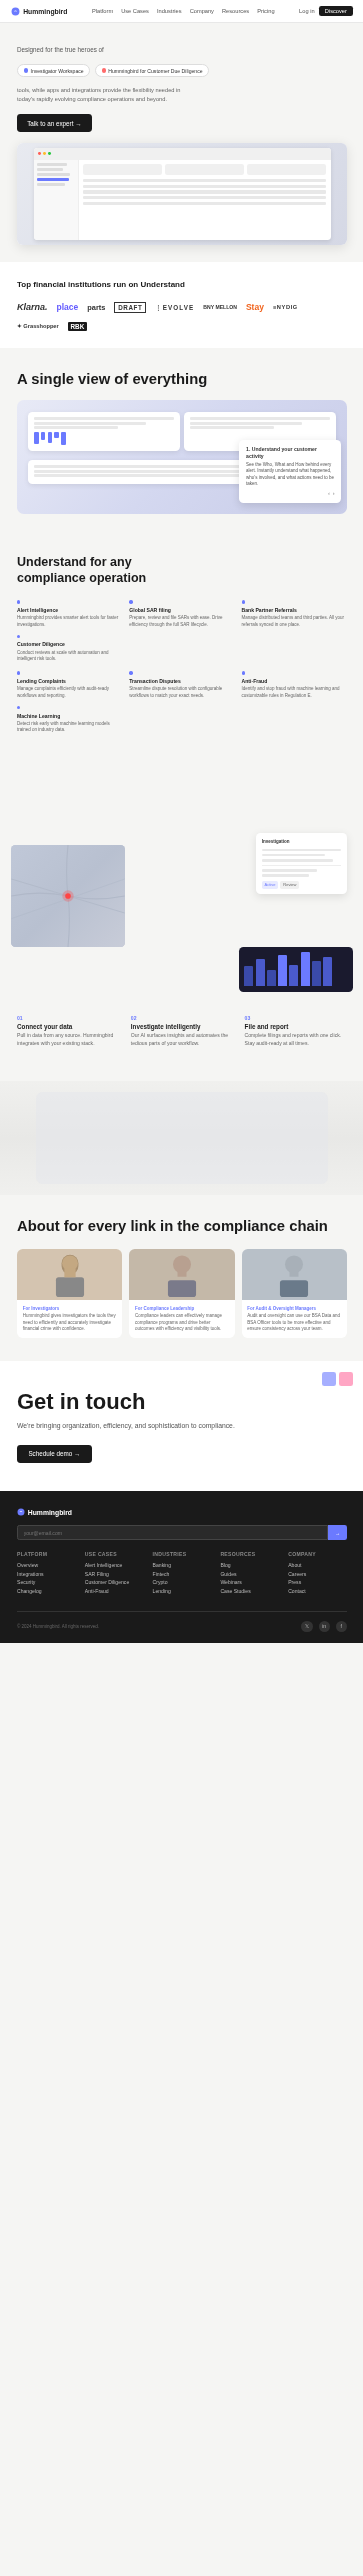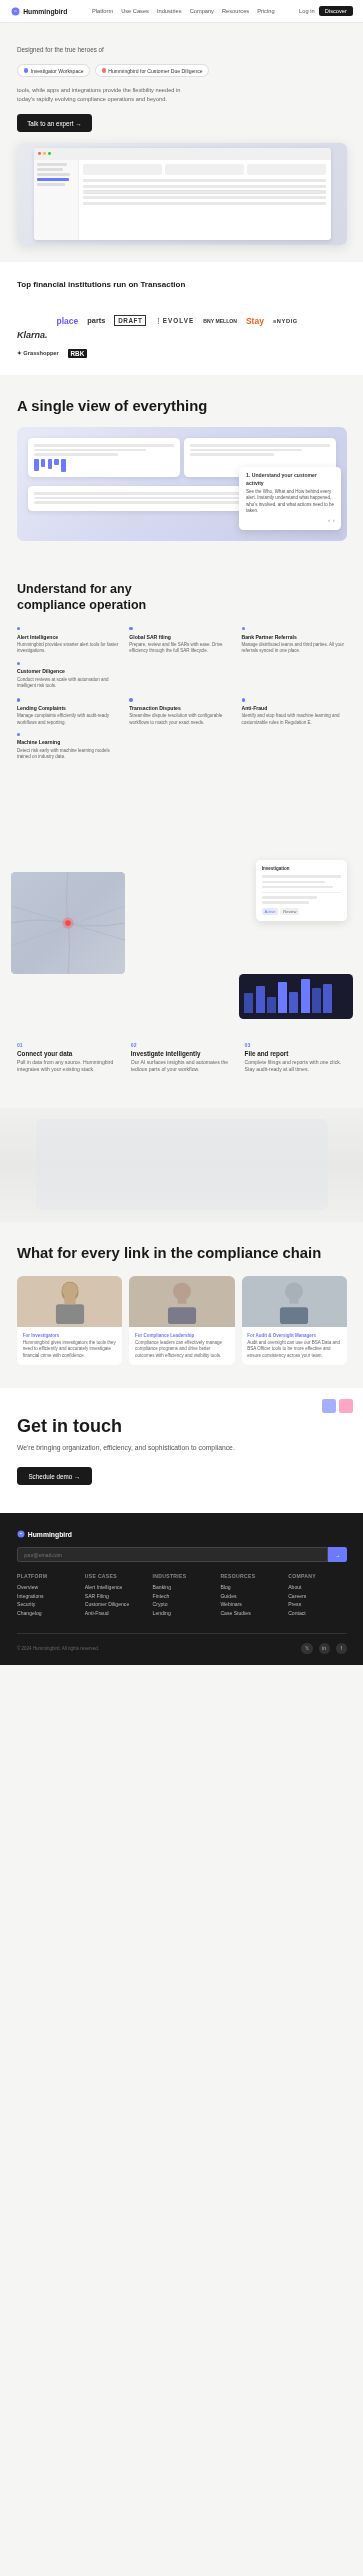--- a/index.html
+++ b/index.html
@@ -32,21 +32,21 @@
     .mockup-content { flex: 1; display: flex; }
     .mockup-sidebar { width: 45px; background: #f8f8f8; border-right: 0.6px solid #eee; }
     .mockup-main { flex: 1; padding: 4.5px; }
     .mockup-row { height: 3.4px; background: #e8e8e8; border-radius: 1.1px; margin-bottom: 2.3px; }
 
     
     .logos-section { background: #fff; padding: 17px 17px; }
     .logos-section h2 { font-size: 8px; font-weight: 600; color: #1a1a1a; margin-bottom: 11.4px; line-height: 1.4; }
     .logos-grid { display: flex; flex-wrap: wrap; gap: 9px; align-items: center; }
     .logo-item { font-size: 7.4px; font-weight: 600; color: #333; }
-    .logo-item.klarna { font-size: 9px; font-weight: 800; font-style: italic; margin-top: 28px; }
+    .logo-item.klarna { font-size: 9px; font-weight: 800; font-style: italic; }
     .logo-item.stripe { font-size: 8.5px; font-weight: 700; color: #635bff; }
     .logo-item.affirm { font-size: 7.4px; font-weight: 700; }
     .logo-item.etsy { font-size: 8.5px; font-weight: 700; color: #F1641E; }
 
     
     .single-view { padding: 23px 17px 17px; background: #f5f5f3; }
     .single-view h2 { font-size: 14.8px; font-weight: 700; margin-bottom: 11.4px; line-height: 1.2; }
     .single-view-visual { background: linear-gradient(135deg, #e8eaf6 0%, #d4d8f0 50%, #c8cce8 100%); border-radius: 6.8px; padding: 11.4px; position: relative; min-height: 114px; overflow: hidden; }
     .sv-card { background: #fff; border-radius: 4.5px; padding: 5.7px; box-shadow: 0 1.1px 5.7px rgba(0,0,0,0.08); margin-bottom: 4.5px; }
     .sv-row { height: 2.8px; background: #e8e8e8; border-radius: 1.1px; margin-bottom: 1.7px; }
@@ -83,21 +83,21 @@
     .chain-section h2 { font-size: 14.8px; font-weight: 700; margin-bottom: 13.6px; line-height: 1.2; }
     .chain-cards { display: grid; grid-template-columns: 1fr 1fr 1fr; gap: 6.8px; }
     .chain-card { background: #fff; border-radius: 5.7px; overflow: hidden; }
     .chain-card-img { height: 51px; background: linear-gradient(135deg, #c8ccd8, #bbbfc8); display: flex; align-items: center; justify-content: center; overflow: hidden; }
     .chain-card-body { padding: 5.7px; }
     .chain-card-tag { font-size: 4.5px; font-weight: 700; color: #6b7aff; margin-bottom: 2.3px; }
     .chain-card-desc { font-size: 4.5px; color: #666; line-height: 1.4; }
 
     
     .get-in-touch { padding: 28px 17px; background: #fff; }
-    .get-in-touch h2 { font-size: 18px; font-weight: 700; margin-bottom: 5.7px; line-height: 1.2; }
+    .get-in-touch h2 { font-size: 22px; font-weight: 700; margin-bottom: 5.7px; line-height: 1.2; }
     .get-in-touch p { font-size: 6.8px; color: #555; margin-bottom: 13.6px; line-height: 1.5; }
     .git-cta { background: #1a1a1a; color: #fff; border: none; border-radius: 3.4px; padding: 5.7px 11.4px; font-size: 6.3px; cursor: pointer; display: inline-flex; align-items: center; gap: 2.8px; }
 
     
     footer { background: #1a1a1a; color: #fff; padding: 17px 17px 11.4px; }
     .footer-logo { margin-bottom: 9px; }
     .footer-logo-text { font-size: 6.8px; font-weight: 700; color: #fff; display: flex; align-items: center; gap: 2.8px; }
     .footer-grid { display: grid; grid-template-columns: 1fr 1fr 1fr 1fr 1fr; gap: 9px; margin-bottom: 13.6px; }
     .footer-col-title { font-size: 5.1px; font-weight: 700; color: #888; margin-bottom: 4.5px; text-transform: uppercase; letter-spacing: 0.3px; }
     .footer-link { font-size: 5.1px; color: #bbb; display: block; margin-bottom: 2.8px; text-decoration: none; }
@@ -195,21 +195,21 @@
             <div class="mockup-row full"></div>
             <div class="mockup-row medium"></div>
           </div>
         </div>
       </div>
     </div>
   </div>
 </section>
 
 <section class="logos-section">
-  <h2>Top financial institutions run on Transaction</h2>
+  <h2>Top financial institutions run on Understand</h2>
   <div class="logos-grid">
     <span class="logo-item klarna">Klarna.</span>
     <span class="logo-item stripe">place</span>
     <span class="logo-item affirm">parts</span>
     <span class="logo-item" style="font-size:6.3px;font-weight:800;letter-spacing:0.6px;border:1.1px solid #333;padding:1.1px 2.8px;">DRAFT</span>
     <span class="logo-item" style="font-size:6.3px;font-weight:700;letter-spacing:1.1px;">⋮EVOLVE</span>
     <span class="logo-item" style="font-size:5.1px;font-weight:700;">BNY MELLON</span>
     <span class="logo-item etsy">Stay</span>
     <span class="logo-item" style="font-size:5.7px;font-weight:700;letter-spacing:0.6px;">≡NYDIG</span>
     <span class="logo-item" style="font-size:5.7px;font-weight:600;">✦ Grasshopper</span>
@@ -370,21 +370,21 @@
       <div class="hiw-step-desc">Complete filings and reports with one click. Stay audit-ready at all times.</div>
     </div>
   </div>
 </section>
 
 <div style="height:114px;background:linear-gradient(180deg,#f0f0ee 0%,#e8e8e6 50%,#f0f0ee 100%);display:flex;align-items:center;justify-content:center;">
   <div style="width:80%;height:80%;background:#e4e6ec;border-radius:6.8px;opacity:0.5;"></div>
 </div>
 
 <section class="chain-section">
-  <h2>What for every link in the compliance chain</h2>
+  <h2>About for every link in the compliance chain</h2>
   <div class="chain-cards">
 
     <div class="chain-card">
       <div class="chain-card-img p1">
         <svg width="34" height="45" viewBox="0 0 60 80">
           <rect x="15" y="5" width="30" height="35" rx="15" fill="#a89070"></rect>
           <rect x="5" y="45" width="50" height="35" rx="5" fill="#888"></rect>
           <circle cx="30" cy="20" r="14" fill="#c4a882"></circle>
           <rect x="20" y="30" width="20" height="15" fill="#c4a882"></rect>
         </svg>

